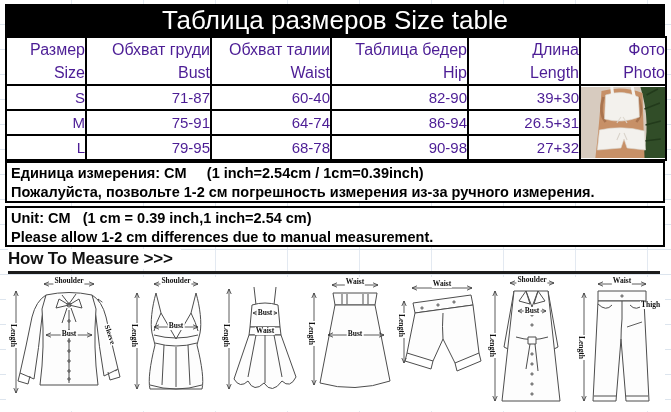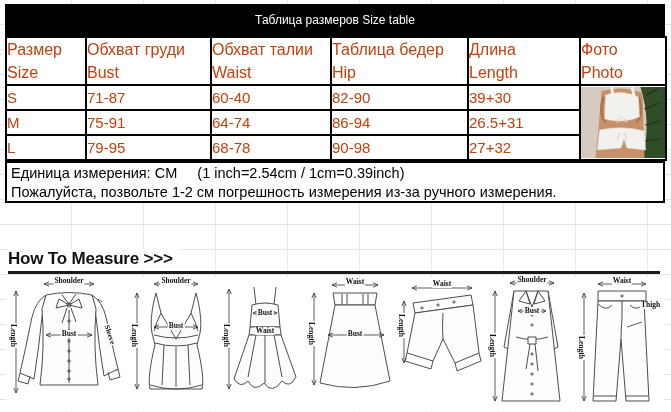--- a/index.html
+++ b/index.html
@@ -5,37 +5,37 @@
   * { margin:0; padding:0; box-sizing:border-box; }
   body { font-family:"Liberation Sans", sans-serif; background:#fff; }
   .sheet{
     position:relative; width:671px; height:412px; overflow:hidden; background:#fff;
     background-image:
       repeating-linear-gradient(to bottom, transparent 0 24px, #dde5ee 24px 25px),
       repeating-linear-gradient(to right, transparent 0 71px, #e3e9f1 71px 72px);
   }
   .title-bar{
     position:absolute; left:5px; top:4px; width:660px; height:32px;
-    background:#000; color:#fff; font-size:12px; line-height:32px; text-align:center;
+    background:#000; color:#fff; font-size:26px; line-height:32px; text-align:center;
   }
   table.size-table{
     position:absolute; left:5px; top:36px; width:660px;
     border-collapse:collapse; table-layout:fixed; background:#fff;
   }
   table.size-table th, table.size-table td{
-    border:2px solid #000; text-align:left; vertical-align:middle; padding:0;
-    font-weight:normal; color:#c2410c; background:#fff;
+    border:2px solid #000; text-align:right; vertical-align:middle; padding:0;
+    font-weight:normal; color:#4c1d95; background:#fff;
   }
   th .h-line{ font-size:16px; line-height:23px; }
   td.val{ font-size:15px; height:25px; }
   td.photo-cell{ padding:1px; height:75px; }
   td.photo-cell svg{ display:block; width:100%; height:71px; }
   .note-box{
     position:absolute; left:5px; width:660px; background:#fff;
-    border:2px solid #000; font-size:14.5px; color:#000;
+    border:2px solid #000; font-size:14.5px; color:#000;font-weight:bold;
   }
   .note-box .nl{ padding:0 4px; line-height:18.5px; white-space:pre-wrap; }
   .note-ru{ top:161px; height:42px; padding-top:1px; }
   .note-en{ top:206px; height:41px; padding-top:1px; }
   .htm-heading{
     position:absolute; left:8px; top:249px; font-size:17px; font-weight:bold;
     color:#111; letter-spacing:-0.2px; background:#fff; padding-right:8px;
   }
   .htm-rule{ position:absolute; left:8px; top:271px; width:652px; height:3px; background:#1c1c1c; }
   .garments{
@@ -139,20 +139,24 @@
         <td class="val">27+32</td>
       </tr>
     </tbody>
   </table>
 
   <div class="note-box note-ru">
     <div class="nl">Единица измерения: CM     (1 inch=2.54cm / 1cm=0.39inch)</div>
     <div class="nl">Пожалуйста, позвольте 1-2 см погрешность измерения из-за ручного измерения.</div>
   </div>
 
+  <div class="note-box note-en">
+    <div class="nl">Unit: CM   (1 cm = 0.39 inch,1 inch=2.54 cm)</div>
+    <div class="nl">Please allow 1-2 cm differences due to manual measurement.</div>
+  </div>
 
   <div class="htm-heading">How To Measure &gt;&gt;&gt;</div>
   <div class="htm-rule"></div>
 
   <div class="garments">
 
     <div class="g-fig" style="width:122px">
       <svg width="122" height="134" viewBox="0 0 122 134">
         <path class="arrow" d="M38 7 H88 M38 7 l5 -2.2 M38 7 l5 2.2 M88 7 l-5 -2.2 M88 7 l-5 2.2"></path>
         <path class="arrow" d="M10 14 V116 M10 14 l-2.2 5 M10 14 l2.2 5 M10 116 l-2.2 -5 M10 116 l2.2 -5"></path>

